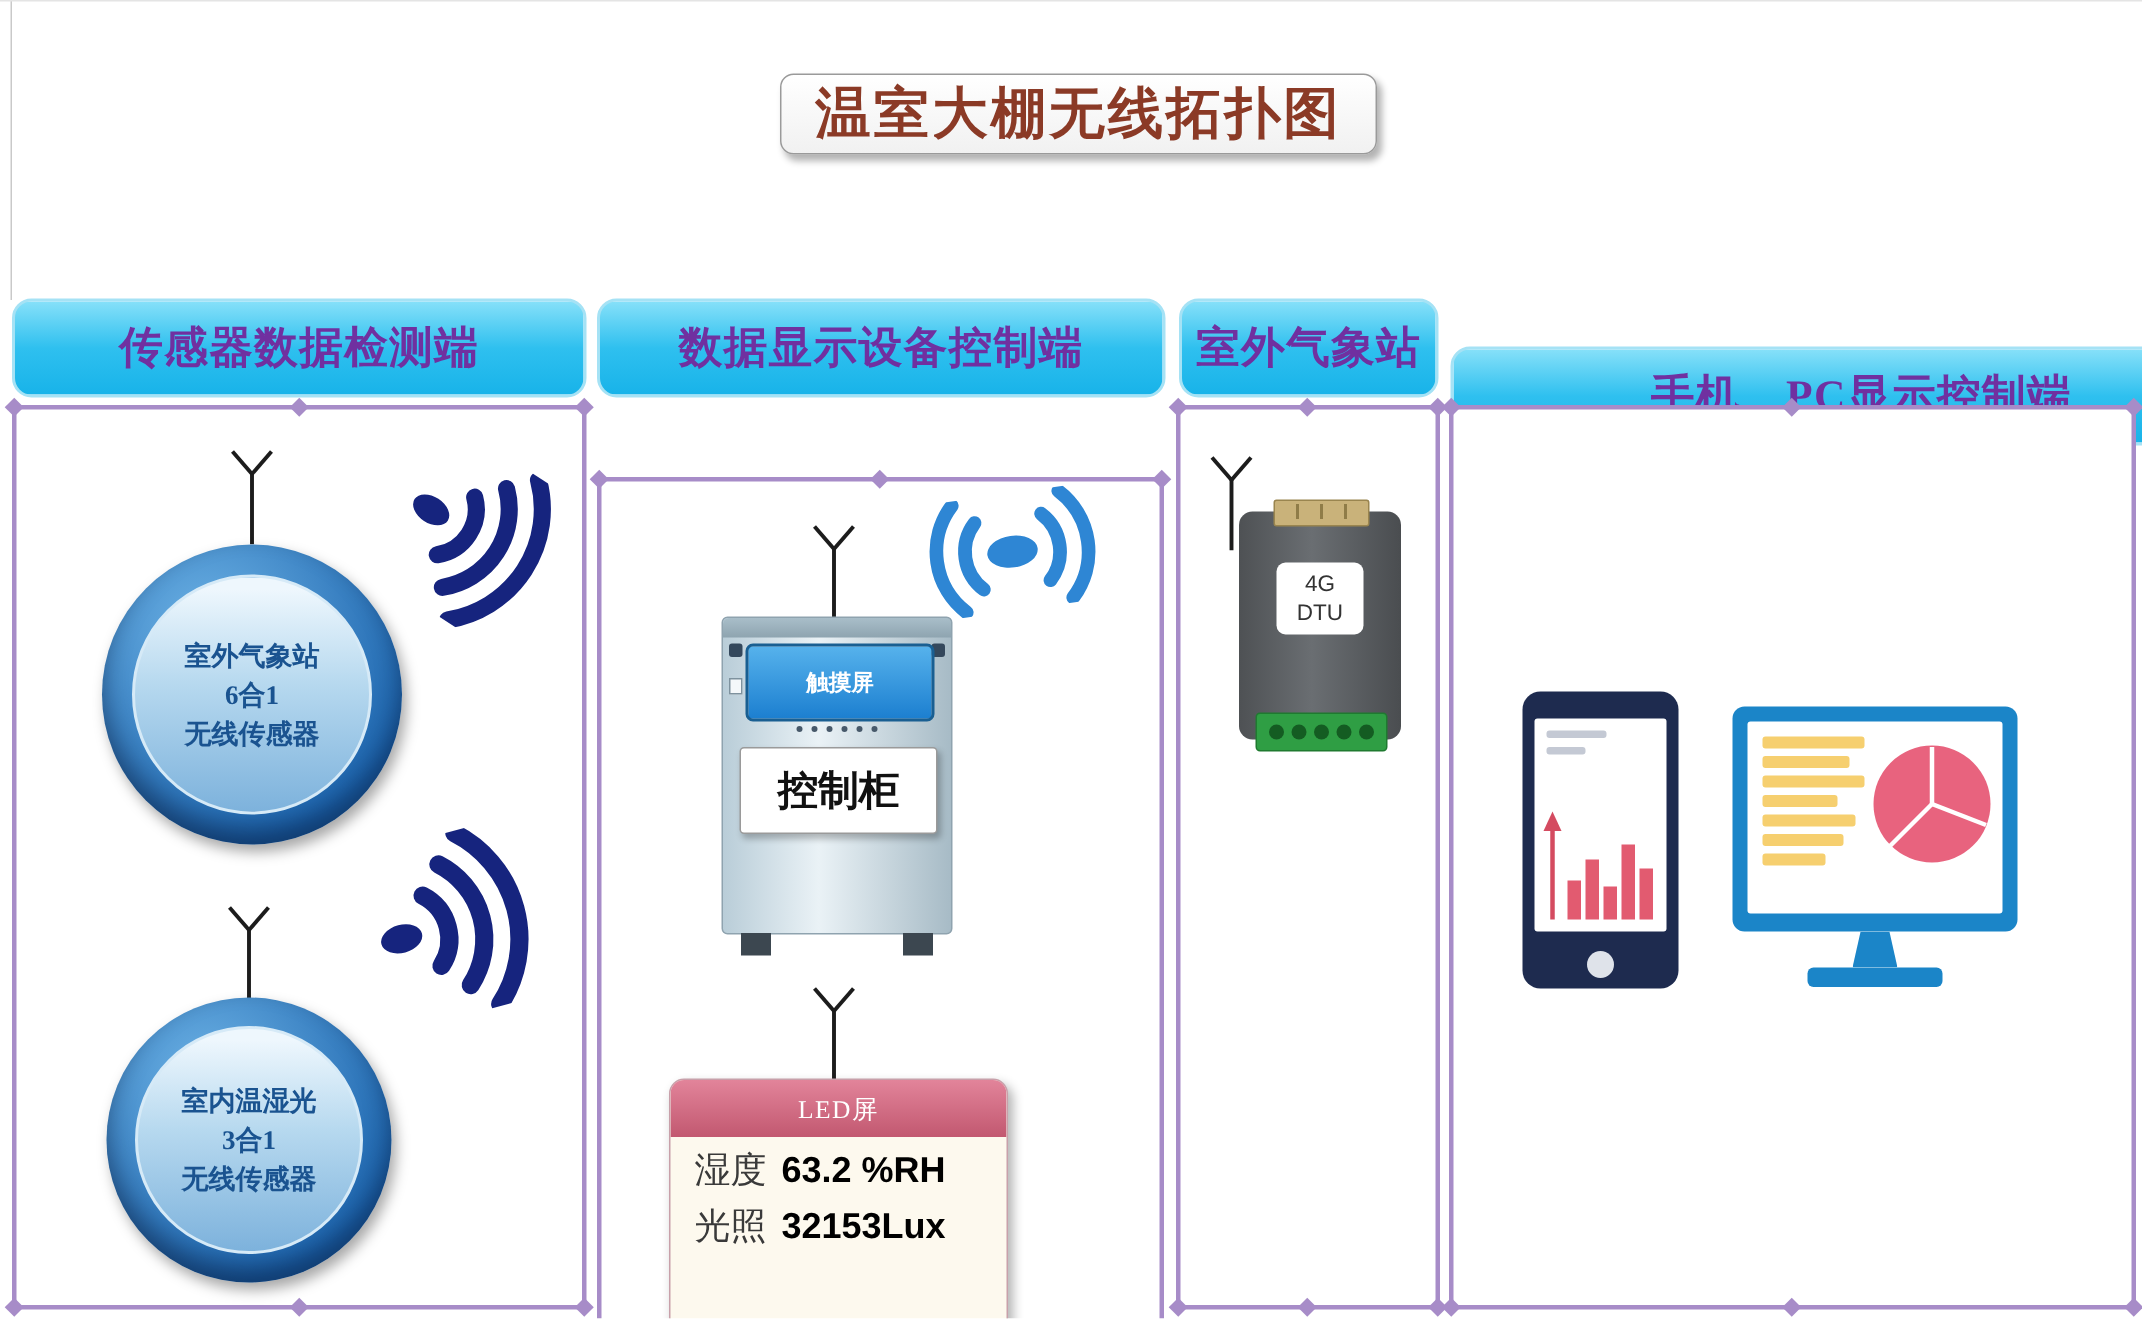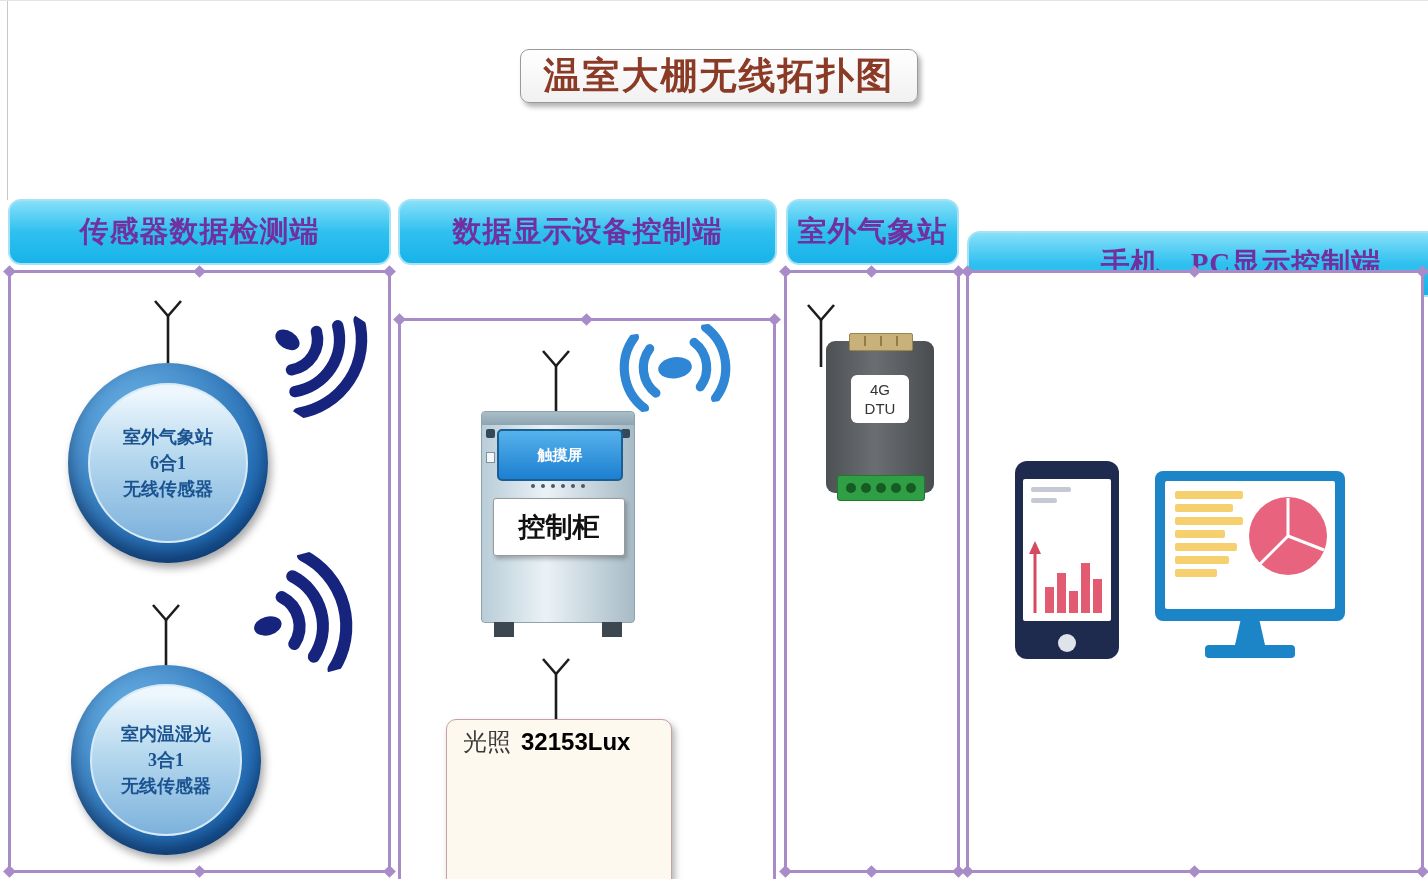--- a/index.html
+++ b/index.html
@@ -203,21 +203,26 @@
       <div class="cab-leg" style="right:12px;"></div>
     </div>
 
     <svg class="antenna" style="left:133px;top:336px;" width="44" height="64" viewBox="0 0 44 64">
       <line x1="22" y1="64" x2="22" y2="15" stroke="#1c1c1c" stroke-width="2.6"></line>
       <line x1="22" y1="17" x2="9" y2="2" stroke="#1c1c1c" stroke-width="2.6"></line>
       <line x1="22" y1="17" x2="35" y2="2" stroke="#1c1c1c" stroke-width="2.6"></line>
     </svg>
 
     <div class="led">
+      <div class="led-head">LED屏</div>
       <div class="led-body">
+        <div class="led-row">
+          <span class="led-label">湿度</span>
+          <span class="led-value">63.2 %RH</span>
+        </div>
         <div class="led-row">
           <span class="led-label">光照</span>
           <span class="led-value">32153Lux</span>
         </div>
       </div>
     </div>
   </div>
 
   <div class="frame f3">
     <i class="orn tl"></i>

